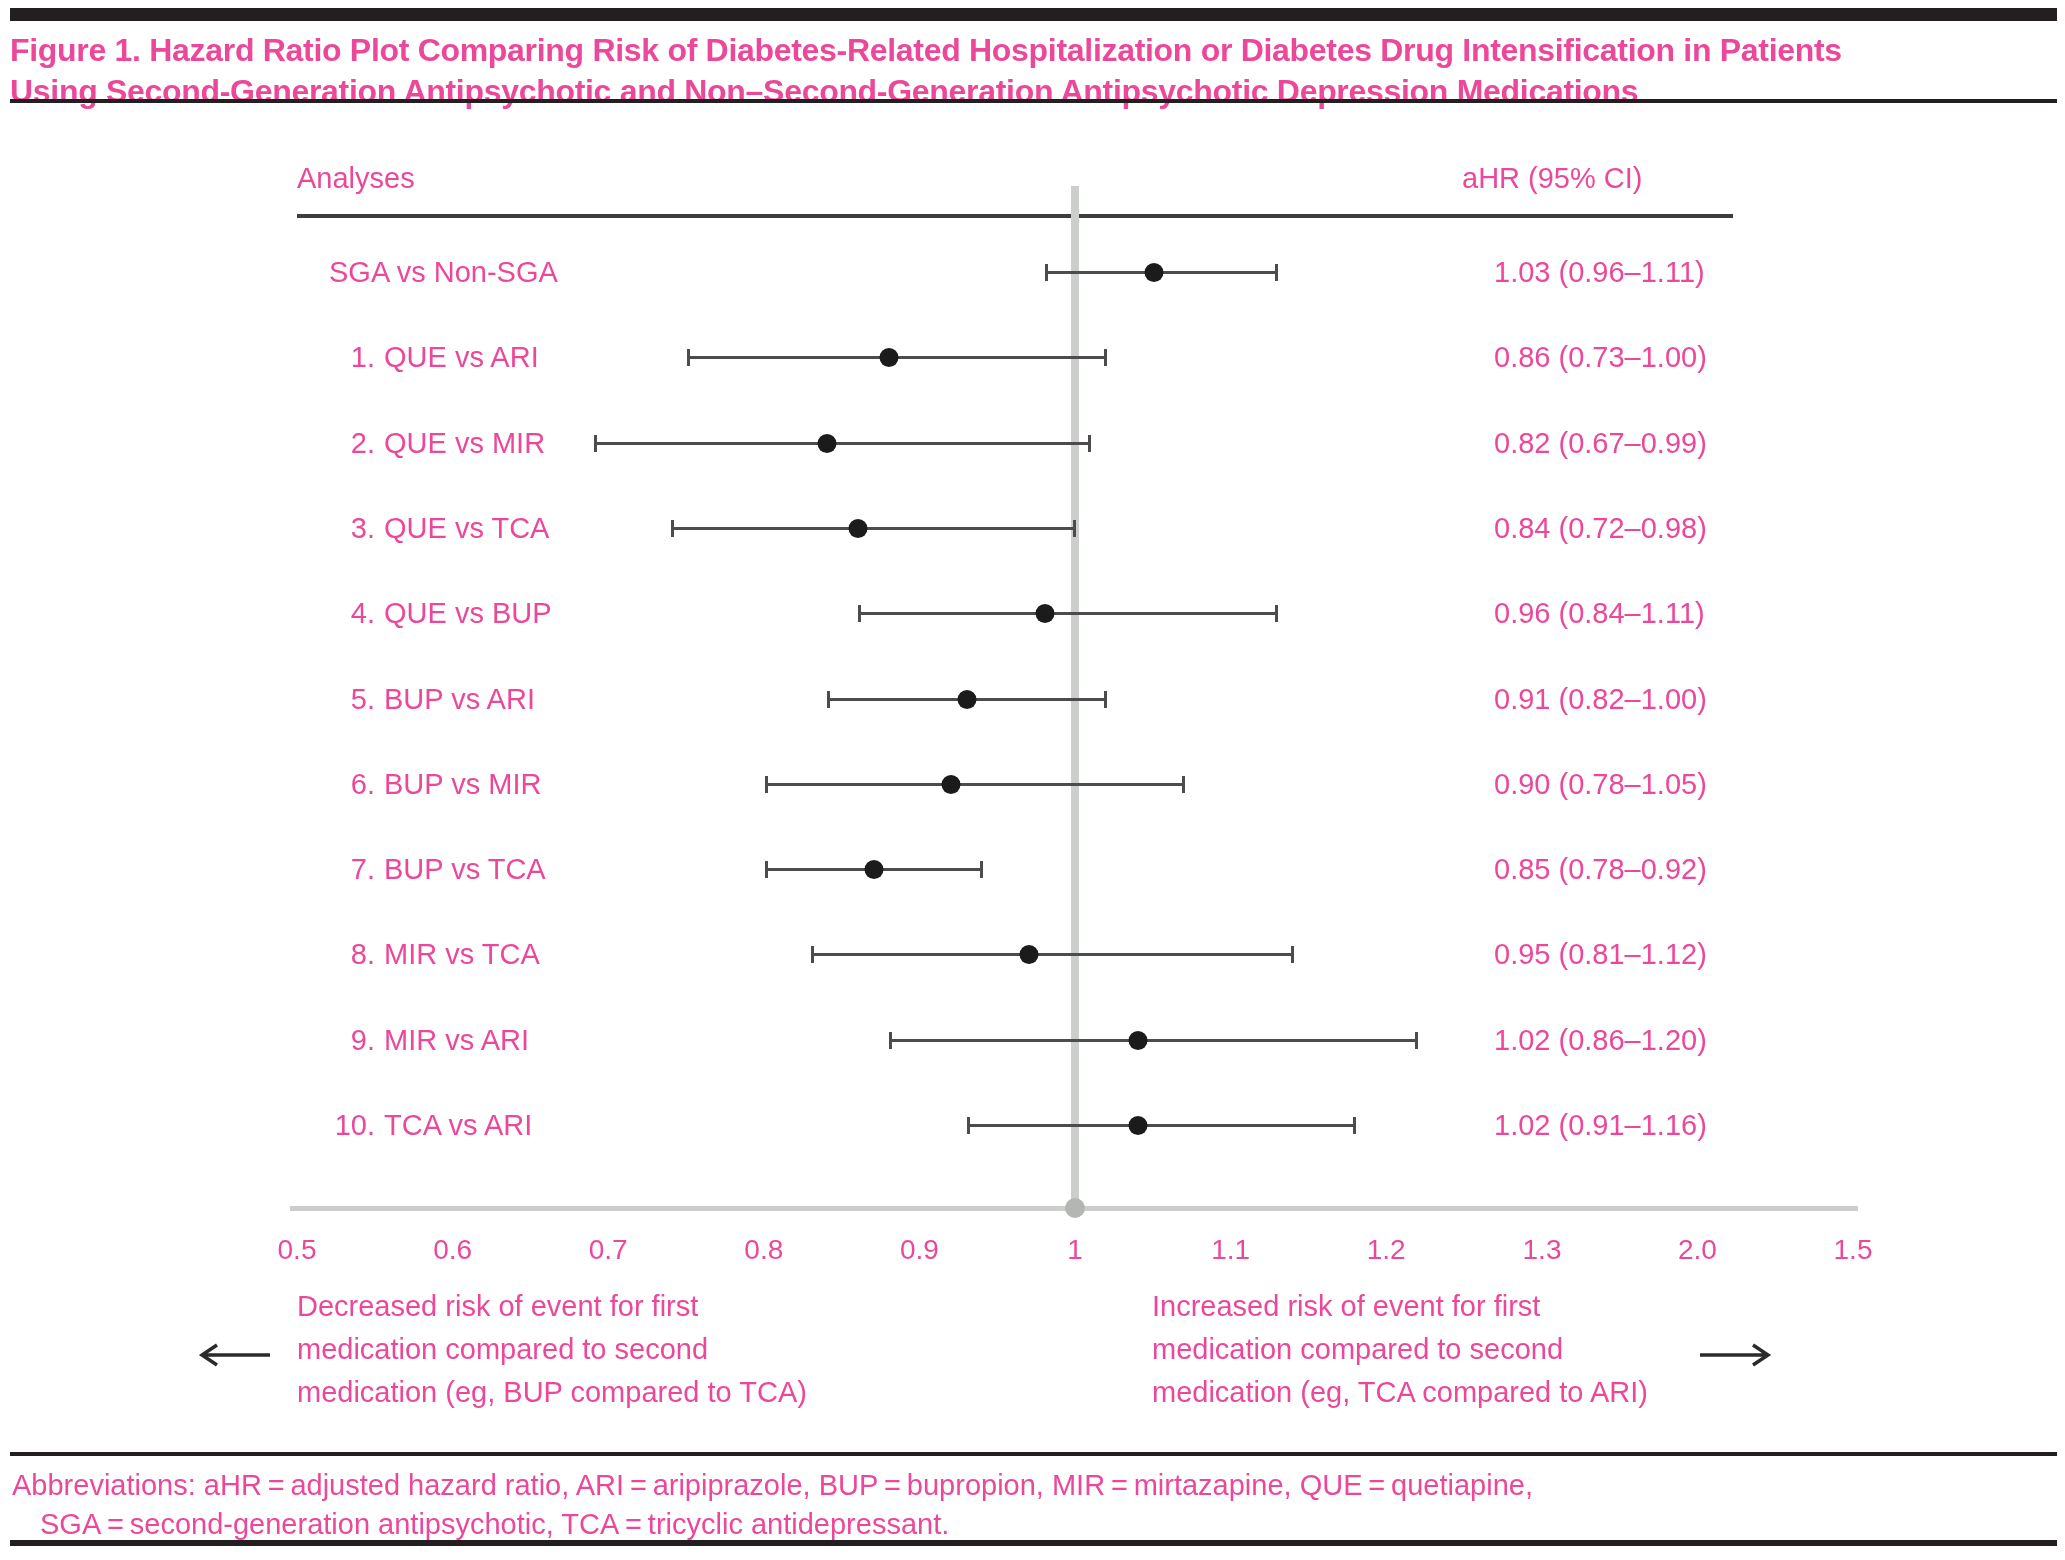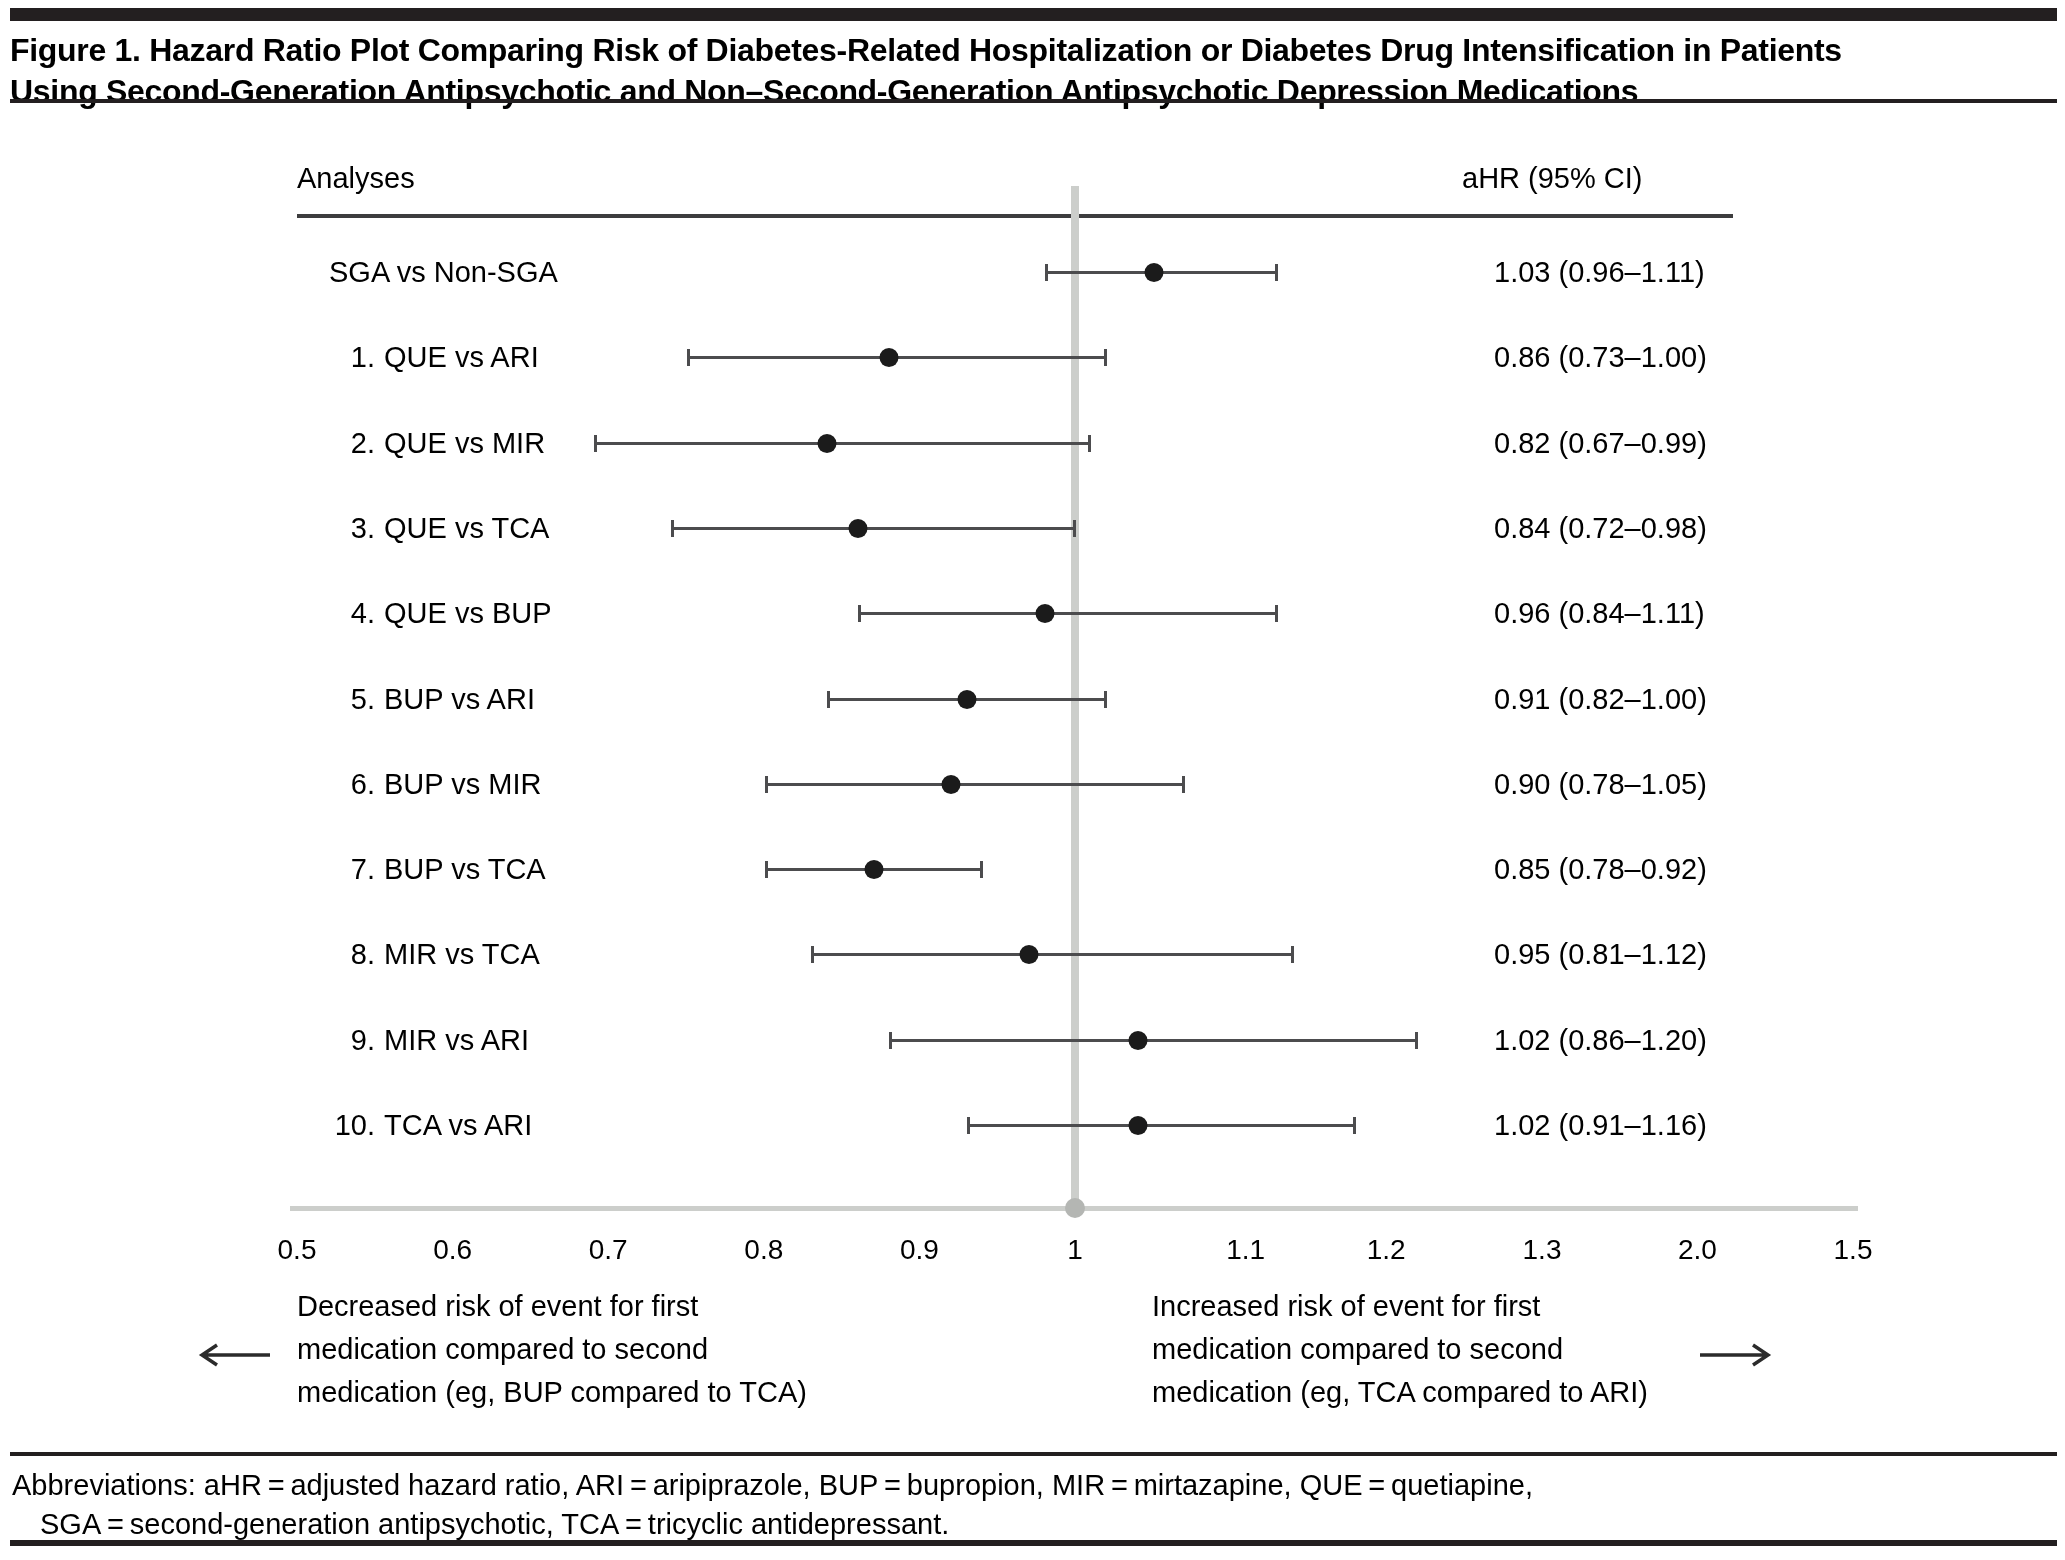--- a/index.html
+++ b/index.html
@@ -1,17 +1,17 @@
 <!DOCTYPE html>
 <html><head>
 <meta charset="utf-8">
 <style>
   html,body{margin:0;padding:0;background:#fff;}
   .canvas{position:relative;width:2065px;height:1560px;background:#ffffff;
-          font-family:"Liberation Sans",sans-serif;color:#000000;overflow:hidden;}
+          font-family:"Liberation Sans",sans-serif;color:#ec4899;overflow:hidden;}
   .abs{position:absolute;}
   .top-bar{left:10px;top:8px;width:2047px;height:13px;background:#231f20;}
   .title{left:10px;top:30px;width:2047px;font-size:32px;font-weight:700;line-height:41px;letter-spacing:-0.3px;}
   .title-rule{left:10px;top:99px;width:2047px;height:4px;background:#231f20;}
   .col-header{top:158px;font-size:29px;line-height:40px;white-space:nowrap;}
   #hdr-analyses{left:297px;}
   #hdr-ahr{left:1462px;}
   .header-rule{left:297px;top:214px;width:1436px;height:4px;background:#3d3d3e;}
   .ref-line{left:1071px;top:186px;width:8px;height:1023px;background:#cccecb;}
   .axis-line{left:290px;top:1206px;width:1568px;height:5px;background:#cccecb;}
@@ -59,21 +59,21 @@
   <div class="abs ref-line"></div>
   <div class="abs axis-line"></div>
   <div class="abs ref-dot"></div>
 
   <span class="abs x-tick" style="left: 297px;">0.5</span>
   <span class="abs x-tick" style="left: 452.6px;">0.6</span>
   <span class="abs x-tick" style="left: 608.2px;">0.7</span>
   <span class="abs x-tick" style="left: 763.8px;">0.8</span>
   <span class="abs x-tick" style="left: 919.4px;">0.9</span>
   <span class="abs x-tick" style="left: 1075px;">1</span>
-  <span class="abs x-tick" style="left: 1230.6px; margin-left: 15px;">1.1</span>
+  <span class="abs x-tick" style="left: 1230.6px;">1.1</span>
   <span class="abs x-tick" style="left: 1386.2px;">1.2</span>
   <span class="abs x-tick" style="left: 1542px; text-align: center;">1.3</span>
   <span class="abs x-tick" style="left: 1697.4px;">2.0</span>
   <span class="abs x-tick" style="left: 1853px;">1.5</span>
 
   <div class="abs frow" style="top: 252px;">
     <span class="row-label">
         <span class="row-name">SGA vs Non-SGA</span>
       </span>
     <div class="ci-line" style="left: 1012.76px; width: 233.4px;"></div>

